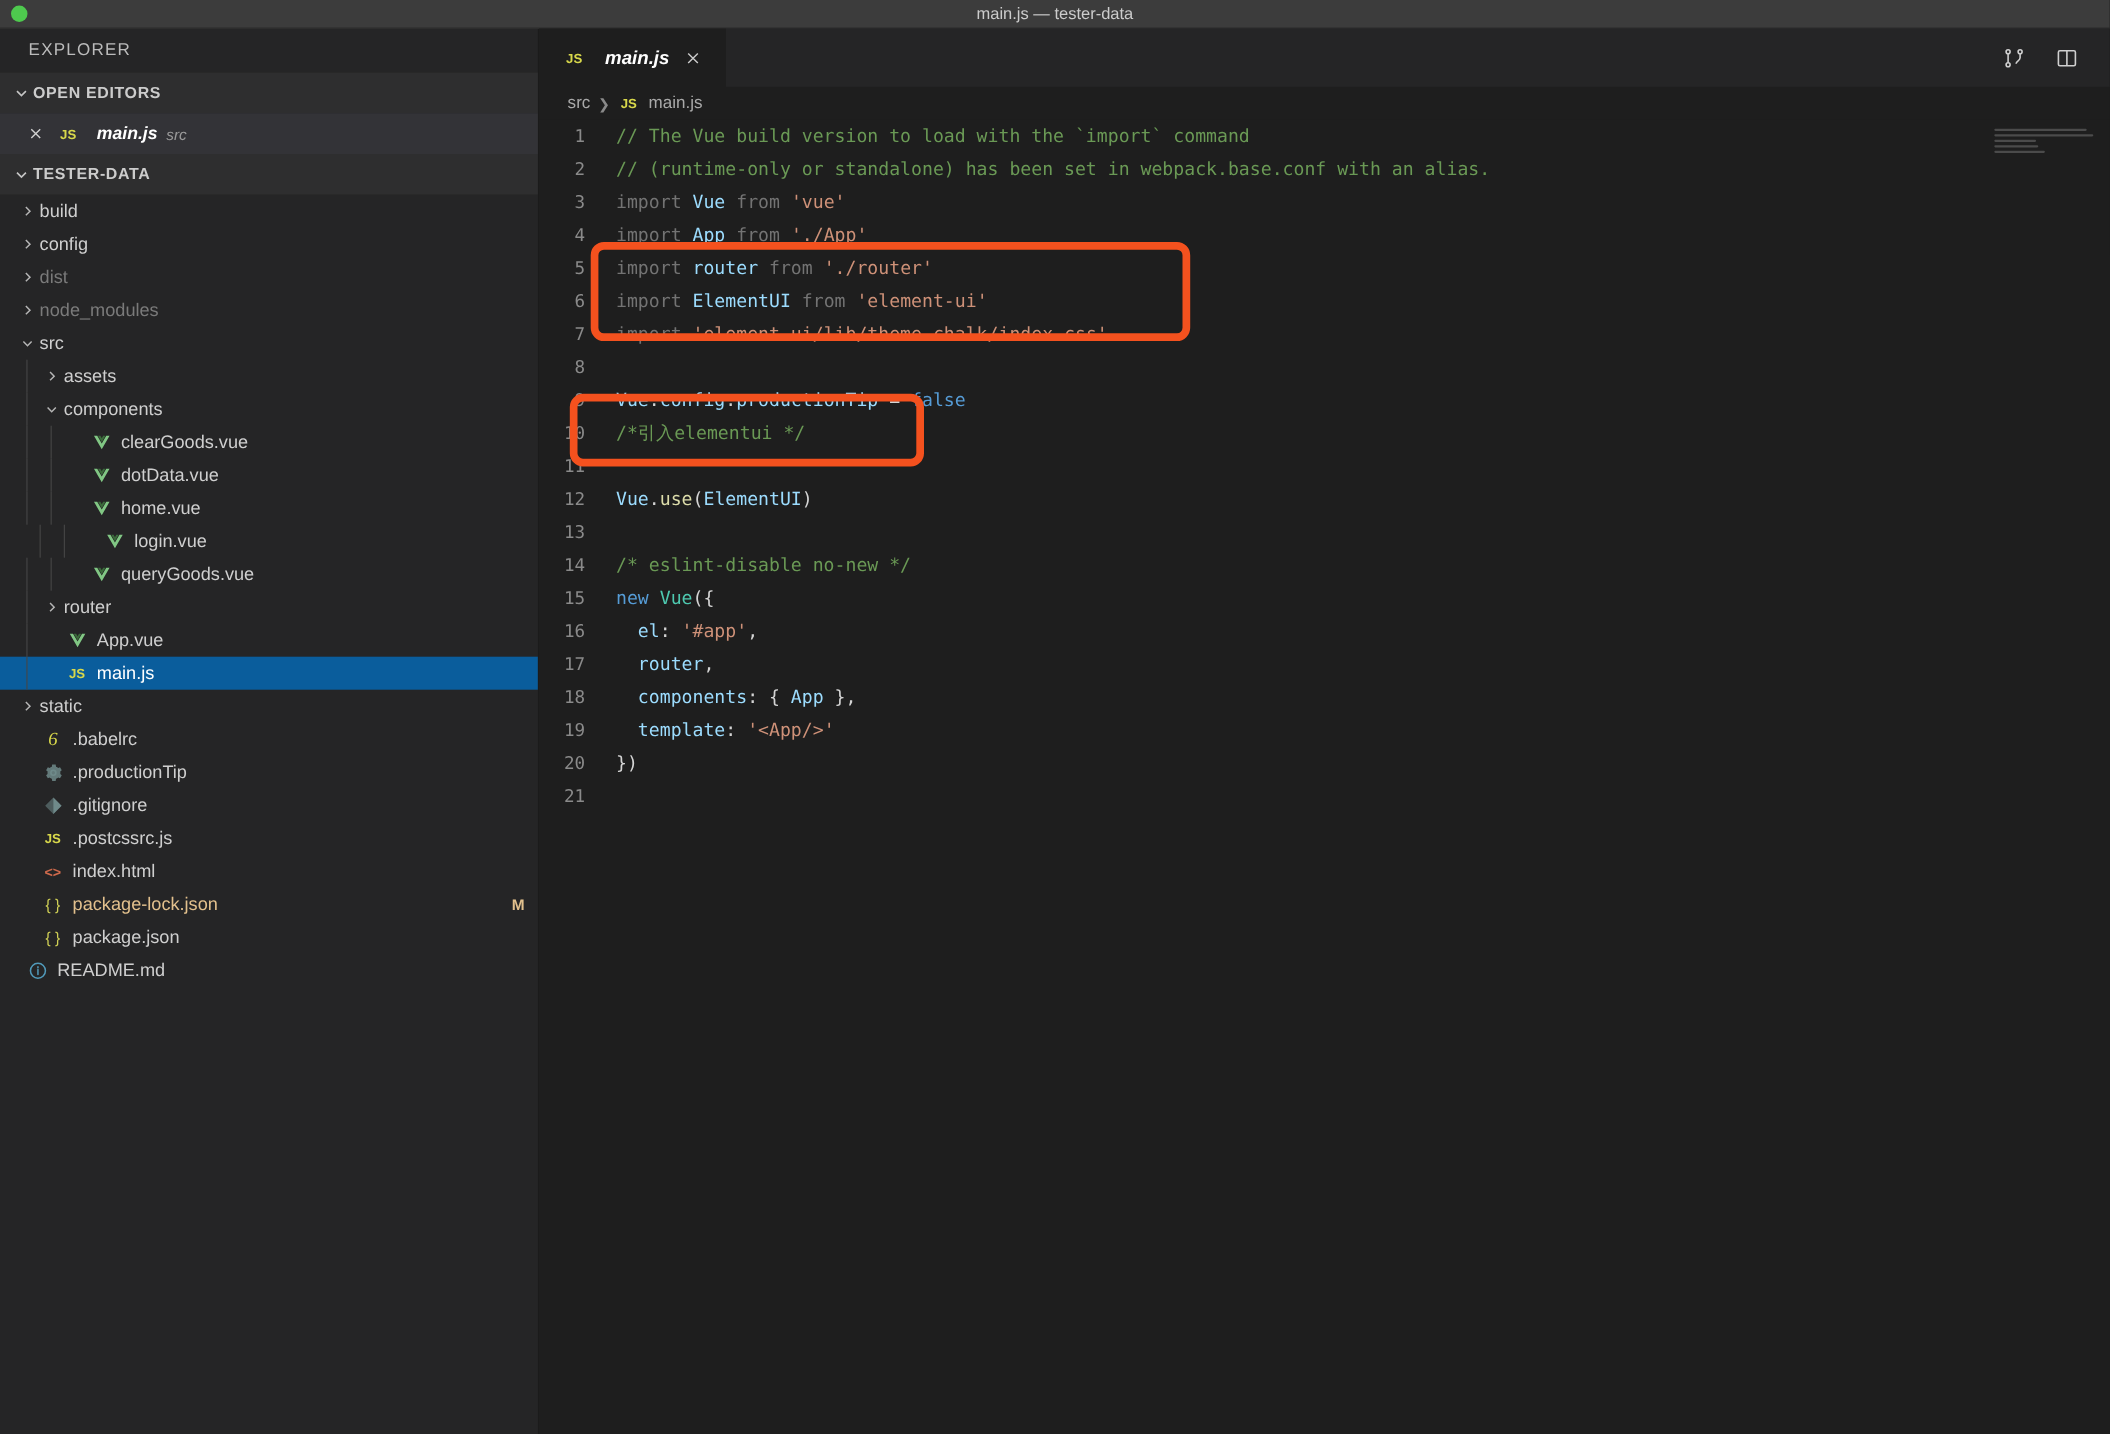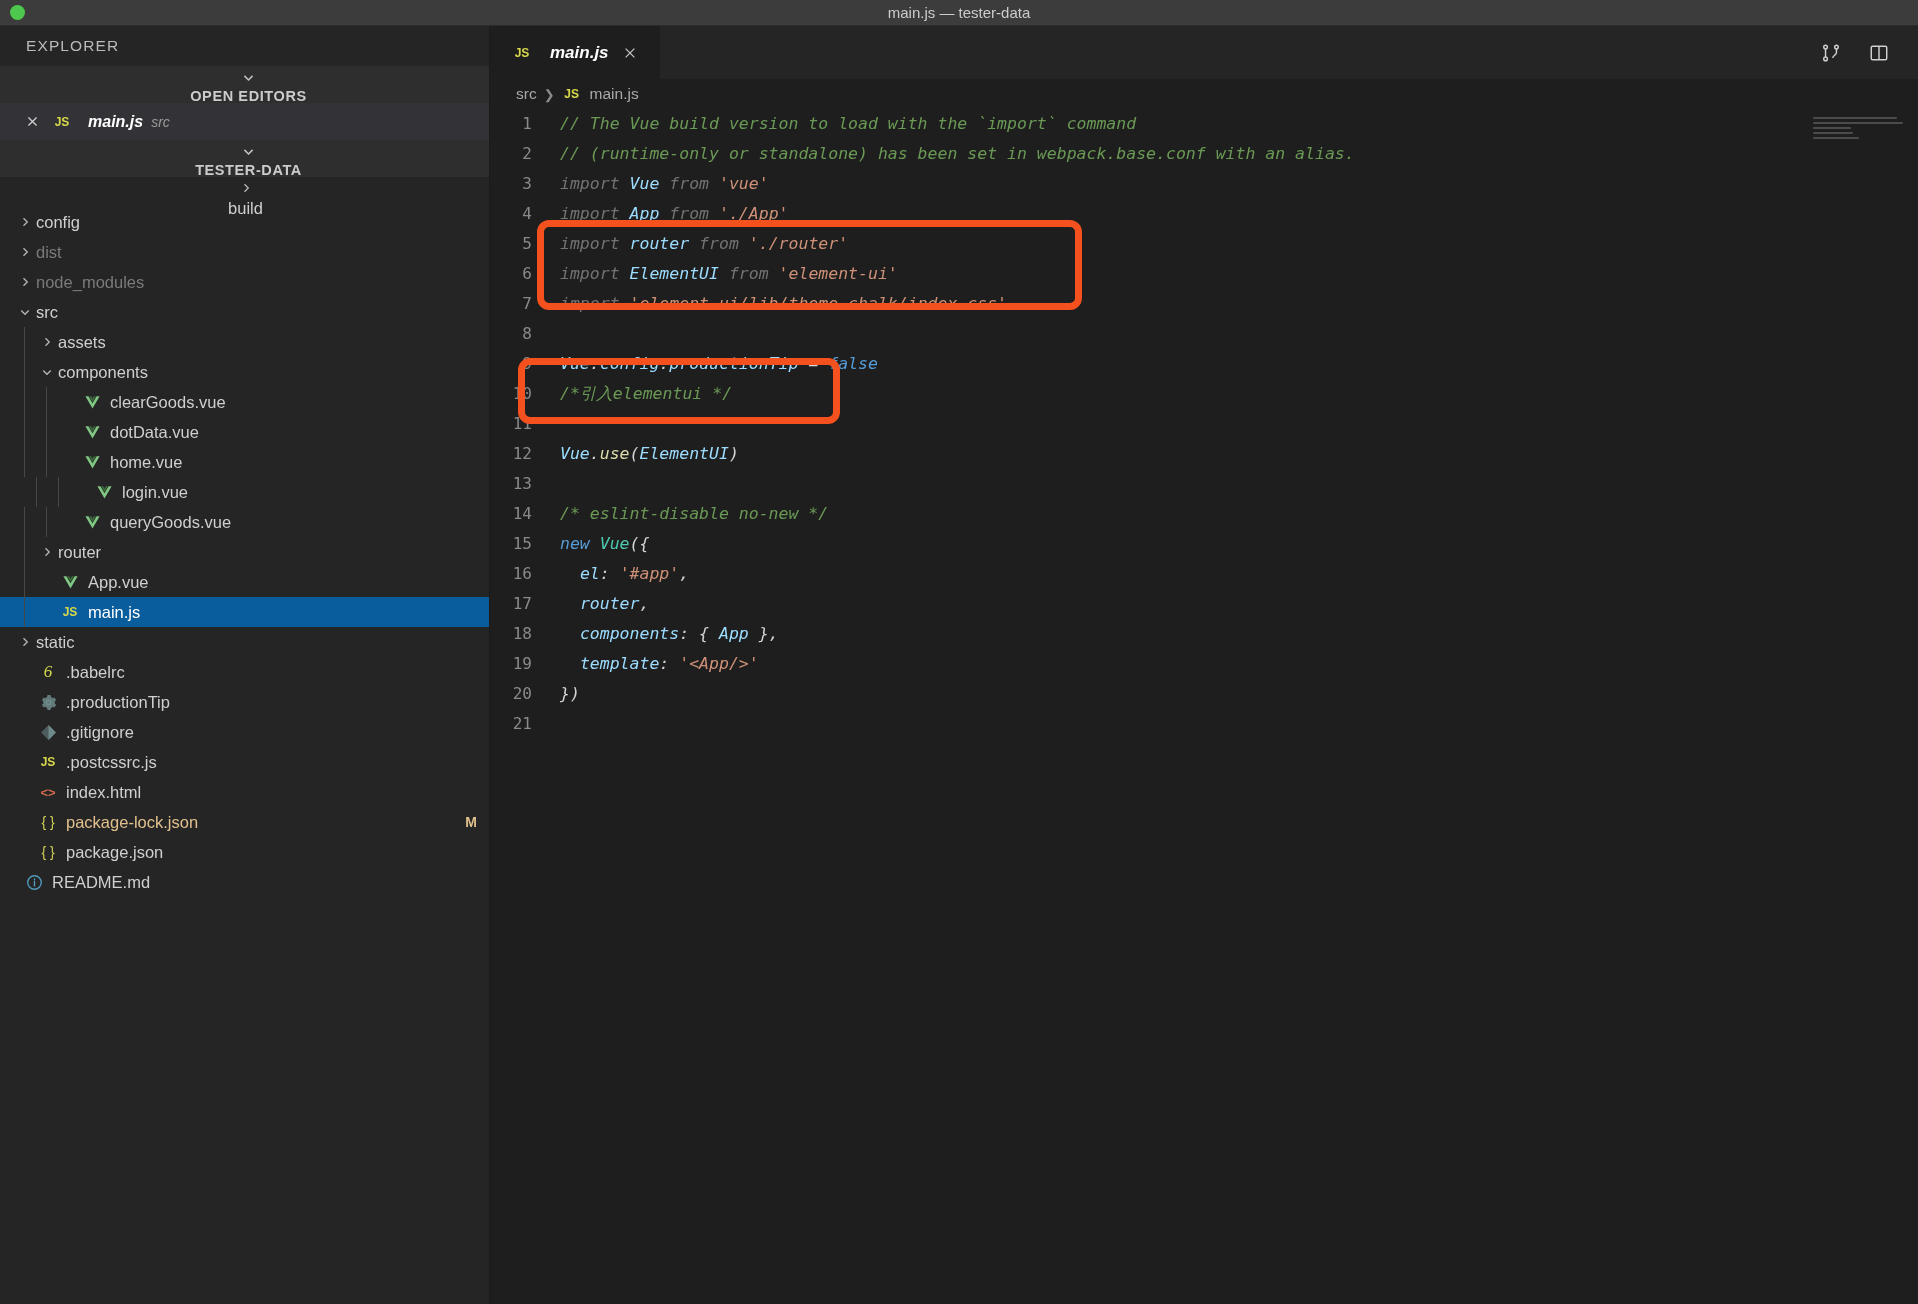--- a/index.html
+++ b/index.html
@@ -39,21 +39,20 @@
     height: 40px; display: flex; align-items: center;
     padding-left: 26px; font-size: 15.5px; letter-spacing: 1.1px;
     color: #bbbbbb; text-transform: uppercase;
   }
 
   .section-header {
     height: 37px; display: flex; align-items: center;
     padding-left: 8px; font-size: 14.5px; font-weight: bold;
     letter-spacing: 0.6px; color: #cccccc; background: #2e2e2f;
     cursor: pointer;
-    flex-direction: column;
   }
   .twisty {
     width: 22px; height: 22px; display: inline-flex;
     align-items: center; justify-content: center; flex: 0 0 22px;
     color: #c5c5c5;
   }
   .twisty svg { width: 13px; height: 13px; }
 
   .open-editors-list { background: #2e2e2f; }
   .oe-row {
@@ -144,21 +143,21 @@
   .code {
     font-family: "DejaVu Sans Mono", monospace;
     font-size: 16.5px; line-height: 30px;
     position: relative;
   }
   .cline { display: flex; height: 30px; align-items: center; white-space: pre; }
   .lnum {
     width: 60px; flex: 0 0 60px; text-align: right; padding-right: 18px;
     color: #8a8a8a; font-size: 16px; user-select: none;
   }
-  .ctext { padding-left: 10px; font-style: italic; }
+  .ctext { padding-left: 10px; }
 
   
   .t-com { color: #6a9955; }
   .t-kw  { color: #737373; }
   .t-id  { color: #9cdcfe; }
   .t-str { color: #ce9178; }
   .t-cls { color: #4ec9b0; }
   .t-fn  { color: #dcdcaa; }
   .t-pl  { color: #d4d4d4; }
   .t-blue{ color: #569cd6; }
@@ -220,21 +219,21 @@
       <div class="section-header">
         <span class="twisty">
           <svg viewBox="0 0 16 16" fill="none" stroke="currentColor" stroke-width="1.8">
               <path d="M3 6l5 5 5-5"></path>
             </svg>
         </span>
         <span>TESTER-DATA</span>
       </div>
 
       <div class="tree" id="file-tree">
-          <div class="row" style="padding-left: 14px; flex-direction: column;">
+          <div class="row" style="padding-left: 14px;">
             <span class="chev">
               <svg viewBox="0 0 16 16" fill="none" stroke="currentColor" stroke-width="1.8">
                 <path d="M6 3l5 5-5 5"></path>
               </svg>
             </span>
             <span class="row-label">build</span>
           </div>
           <div class="row" style="padding-left: 14px;">
             <span class="chev">
               <svg viewBox="0 0 16 16" fill="none" stroke="currentColor" stroke-width="1.8">

